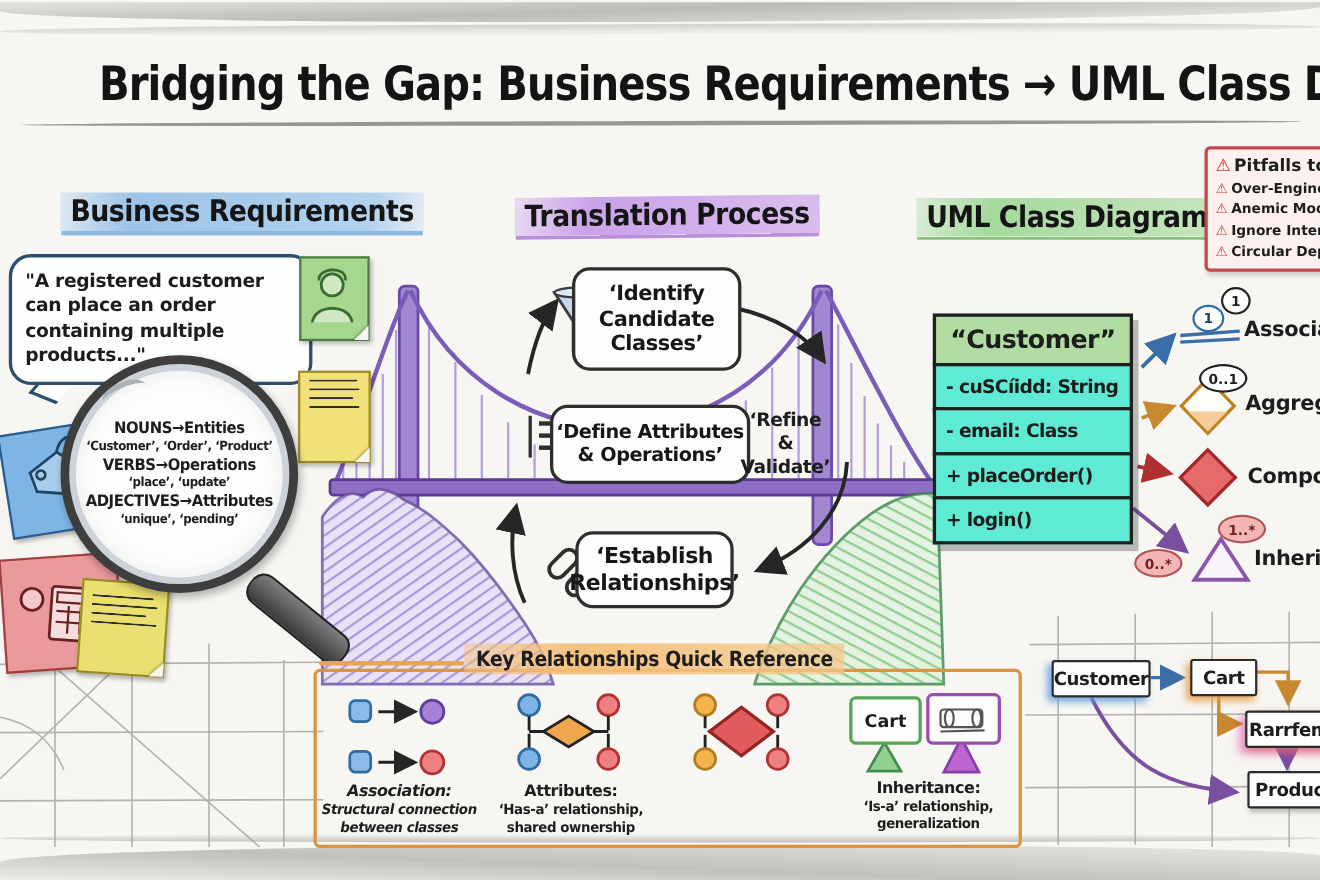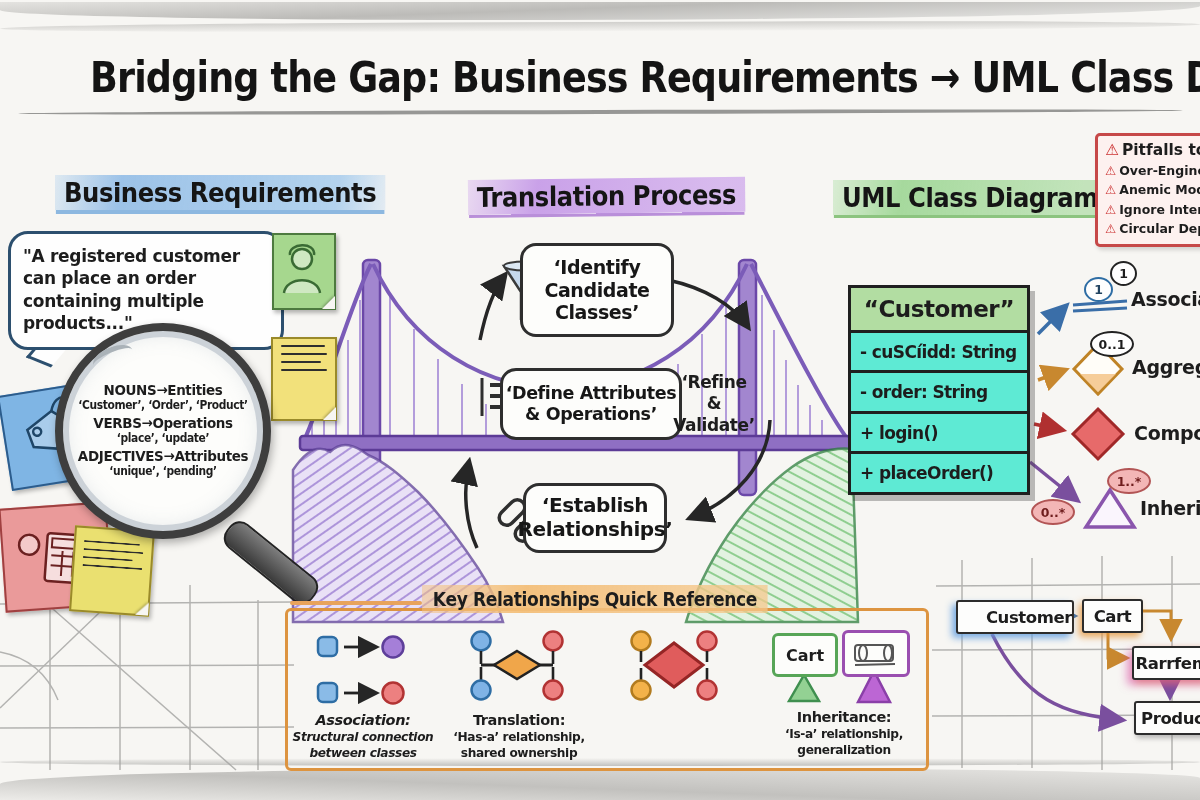--- a/index.html
+++ b/index.html
@@ -338,23 +338,23 @@
   <div class="abs mag-glint"></div>
 
   <div class="pbox" style="top:243px;left:520px;width:148px;height:88px;font-size:19px;">‘Identify Candidate Classes’</div>
   <div class="pbox" style="top:368px;left:500px;width:176px;height:66px;font-size:17.5px;">‘Define Attributes &amp; Operations’</div>
   <div class="abs" style="top:372px;left:672px;width:84px;text-align:center;font-size:17px;font-weight:bold;line-height:1.25;letter-spacing:-.4px;">‘Refine &amp; Validate’</div>
   <div class="pbox" style="top:483px;left:523px;width:138px;height:64px;font-size:20px;">‘Establish Relationships’</div>
 
   <div class="abs uml">
     <div class="hd">“Customer”</div>
     <div class="rw">- cuSCíidd: String</div>
-    <div class="rw">- order: String</div>
+    <div class="rw">- email: Class</div>
+    <div class="rw">+ placeOrder()</div>
     <div class="rw">+ login()</div>
-    <div class="rw">+ placeOrder()</div>
   </div>
 
   <div class="bub blue" style="top:277px;left:1084px;width:25px;height:21px;">1</div>
   <div class="bub black" style="top:261px;left:1110px;width:23px;height:21px;">1</div>
   <div class="leg-label" style="top:288px;left:1131px;">Association</div>
   <div class="bub black" style="top:331px;left:1090px;width:40px;height:22px;">0..1</div>
   <div class="leg-label" style="top:356px;left:1132px;">Aggregation</div>
   <div class="leg-label" style="top:422px;left:1134px;">Composition</div>
   <div class="bub pink" style="top:468px;left:1107px;width:40px;height:22px;">1..*</div>
   <div class="bub pink" style="top:499px;left:1031px;width:40px;height:22px;">0..*</div>
@@ -363,38 +363,38 @@
   <div class="abs qr"></div>
   <div class="abs qr-line"></div>
   <div class="abs qr-title hl-orange">Key Relationships Quick Reference</div>
 
   <div class="qr-lab" style="top:711px;left:284px;font-style:italic;">
     <div class="n">Association:</div>
     <div class="d">Structural connection</div>
     <div class="d">between classes</div>
   </div>
   <div class="qr-lab" style="top:711px;left:440px;">
-    <div class="n">Translation:</div>
+    <div class="n">Attributes:</div>
     <div class="d">‘Has-a’ relationship,</div>
     <div class="d">shared ownership</div>
   </div>
   <div class="qr-lab" style="top:708px;left:765px;">
     <div class="n">Inheritance:</div>
     <div class="d">‘Is-a’ relationship,</div>
     <div class="d">generalization</div>
   </div>
 
   <div class="abs qr-cart">Cart</div>
   <div class="abs qr-doodle">
     <svg width="52" height="33" viewBox="0 0 52 33">
       <rect x="5" y="8" width="38" height="16" rx="3" fill="none" stroke="#555" stroke-width="2"></rect>
       <ellipse cx="13" cy="16" rx="4" ry="8" fill="none" stroke="#555" stroke-width="2"></ellipse>
       <ellipse cx="38" cy="16" rx="4" ry="8" fill="none" stroke="#555" stroke-width="2"></ellipse>
       <line x1="5" y1="28" x2="45" y2="27" stroke="#555" stroke-width="2"></line>
     </svg>
   </div>
 
-  <div class="mini" style="top:600px;left:956px;width:86px;box-shadow:-4px 4px 7px rgba(100,160,225,.85);padding-left:28px;">Customer</div>
+  <div class="mini" style="top:600px;left:956px;width:86px;box-shadow:-4px 4px 7px rgba(100,160,225,.85);">Customer</div>
   <div class="mini" style="top:599px;left:1082px;width:57px;box-shadow:-3px 4px 7px rgba(230,150,60,.8);">Cart</div>
   <div class="mini" style="top:646px;left:1132px;width:76px;box-shadow:-5px 5px 8px rgba(215,70,160,.55),3px 3px 7px rgba(230,150,60,.6);">Rarrfem</div>
   <div class="mini" style="top:701px;left:1134px;width:80px;box-shadow:2px 3px 5px rgba(120,120,120,.5);">Product</div>
 
 </div>
 
 </body></html>

